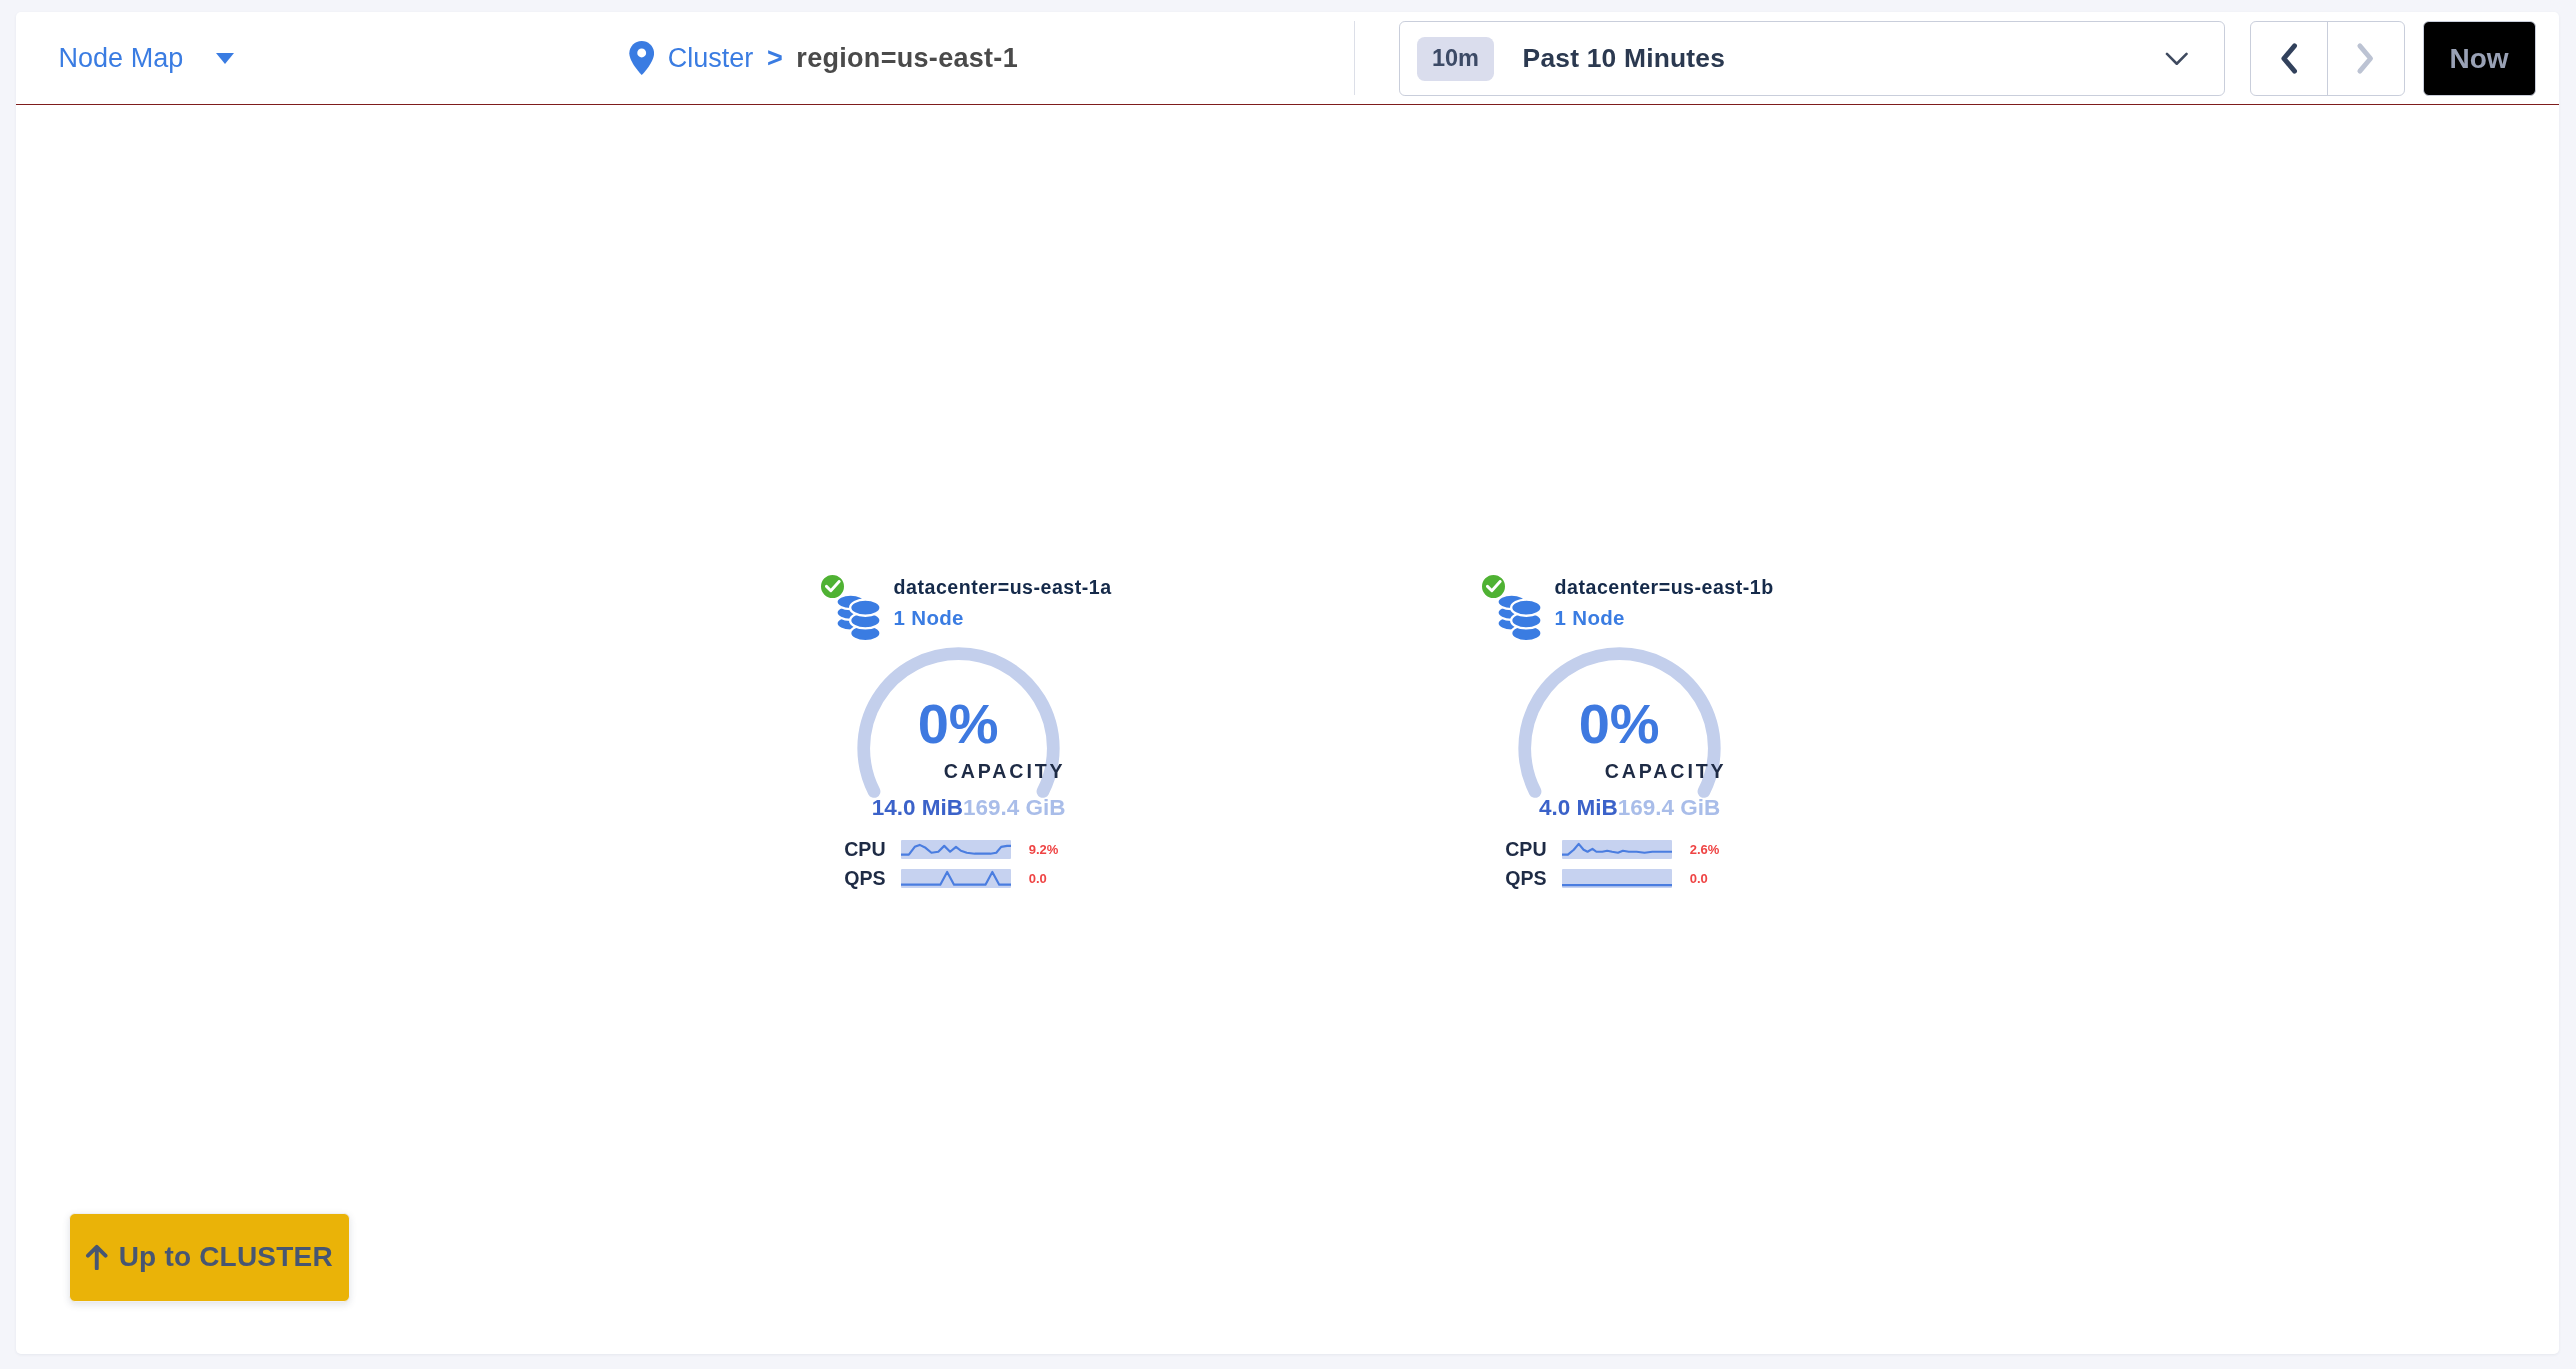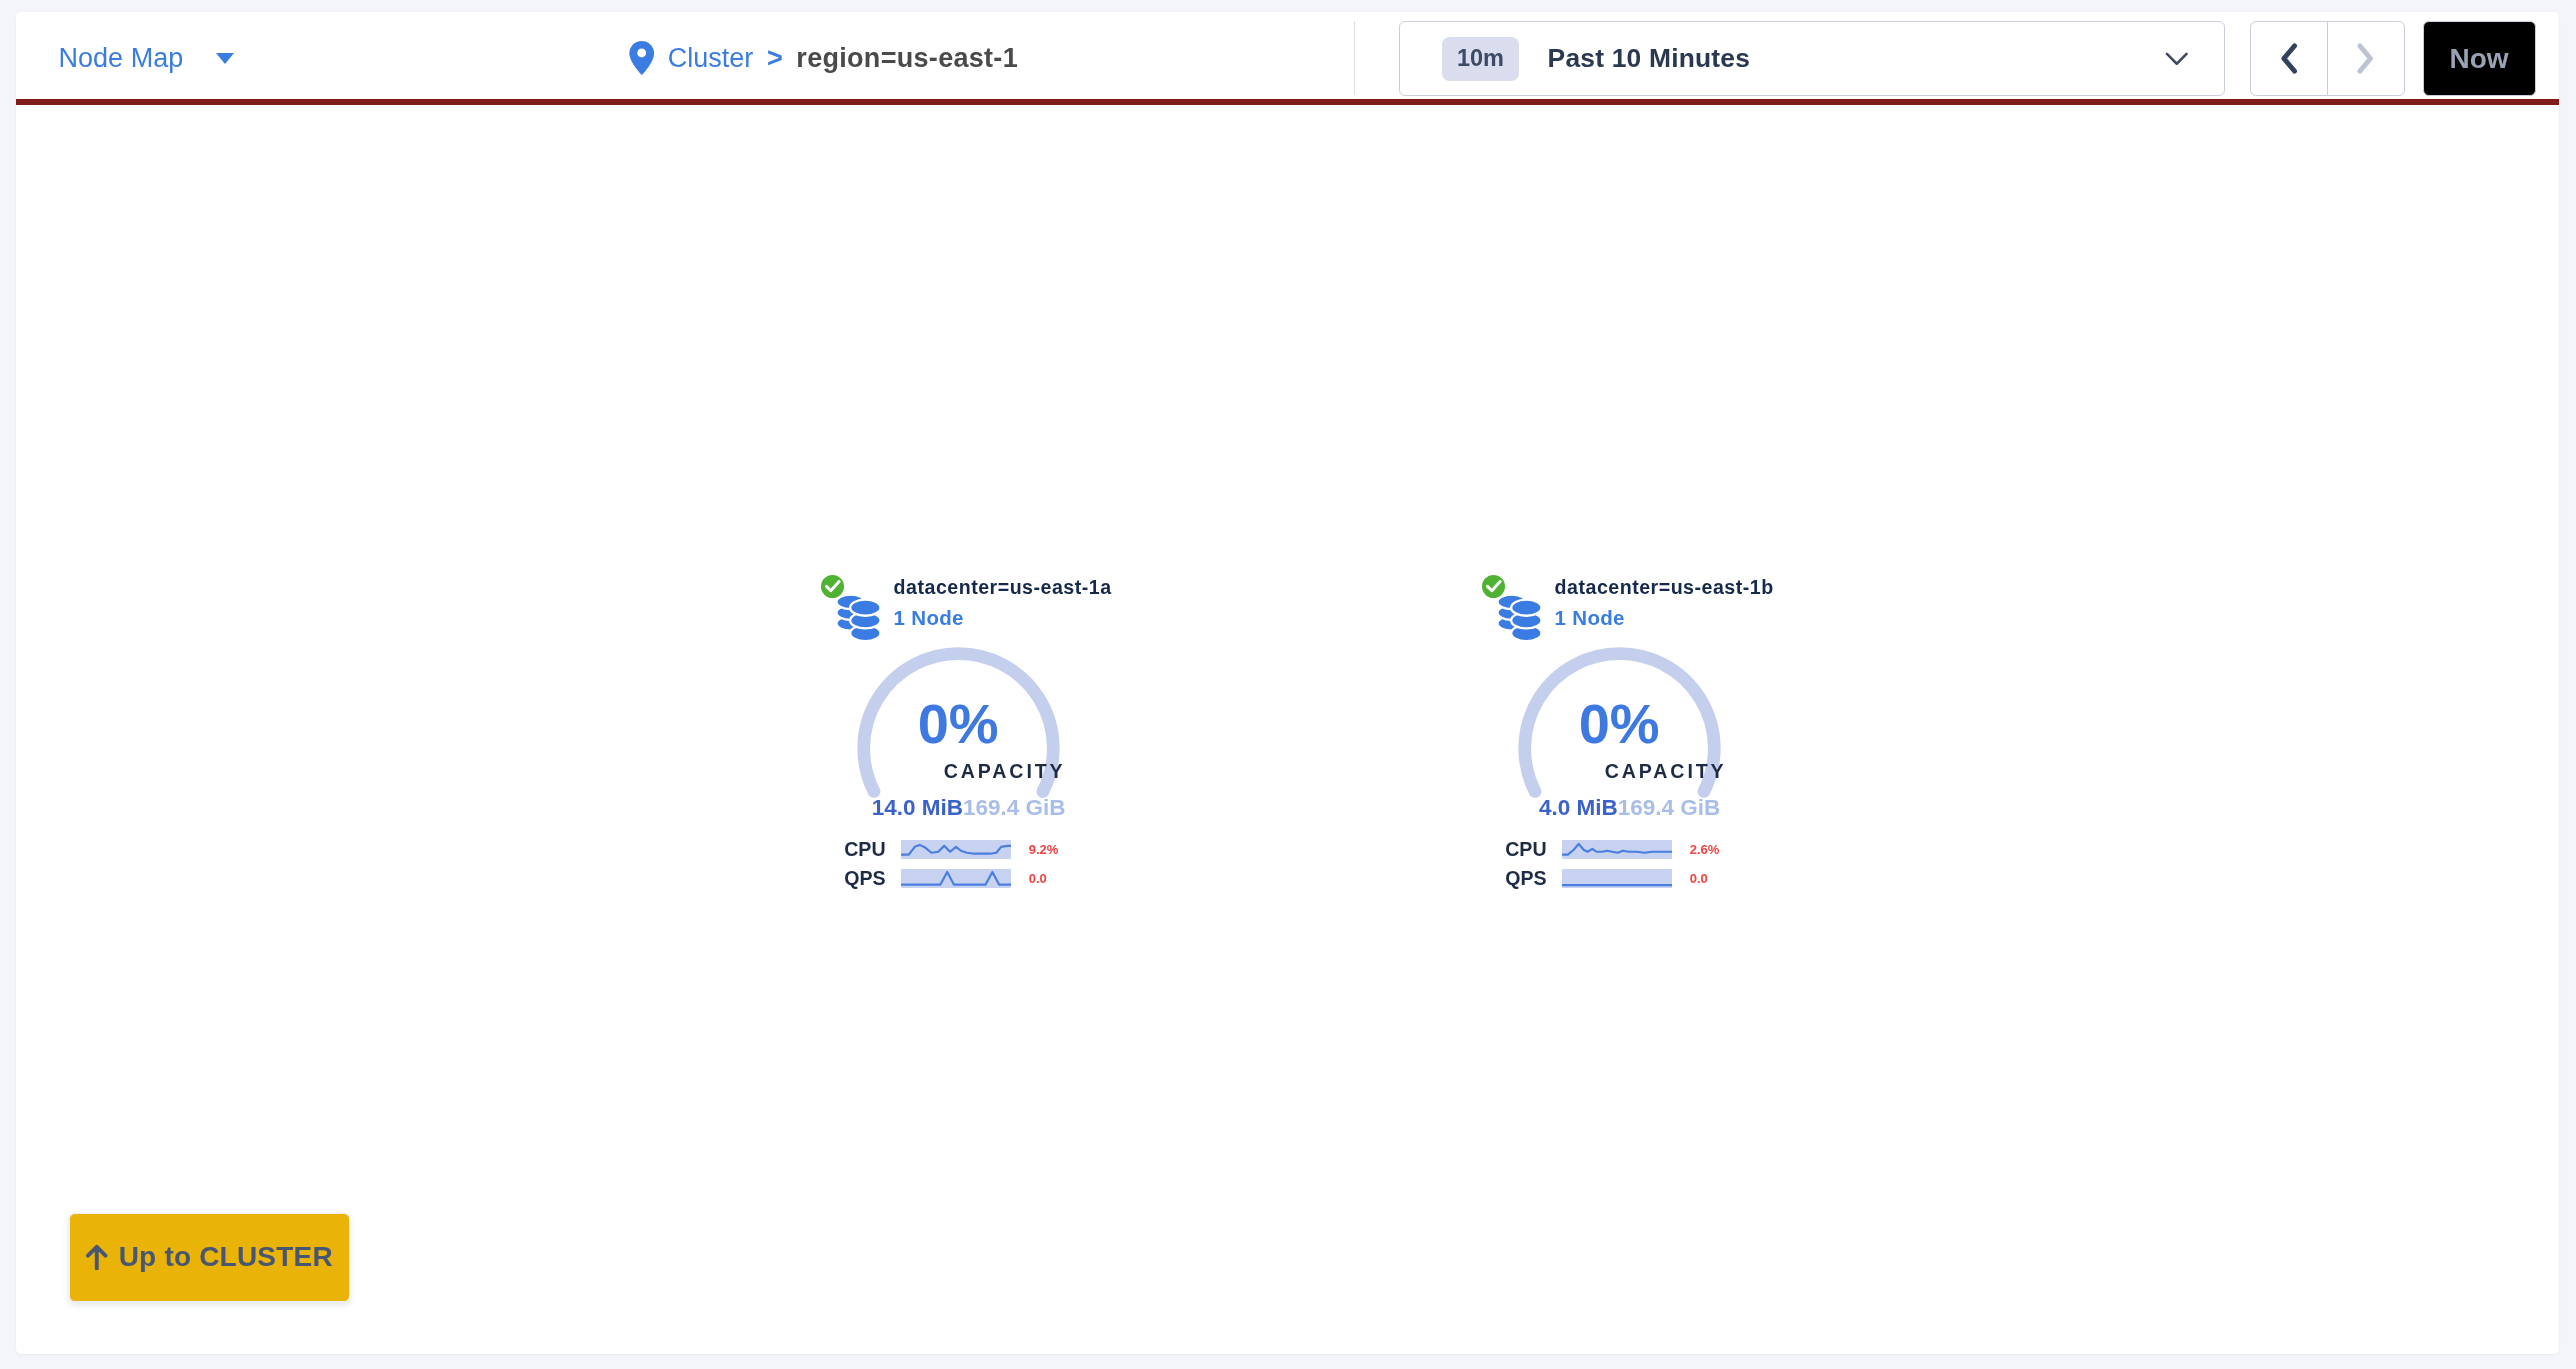--- a/index.html
+++ b/index.html
@@ -12,21 +12,21 @@
   }
   .app-panel {
     position: absolute; left: 15.6px; top: 11.7px;
     width: 2543px; height: 1342px;
     background: #ffffff; border-radius: 4.9px;
     box-shadow: 0 1px 2.9px rgba(40,50,80,0.07);
   }
   
   .topbar {
     position: relative; height: 93px;
-    border-bottom: 6px solid #7f1d1d;
+    border-bottom: 1px solid #7f1d1d;
   }
   .view-selector {
     position: absolute; left: 43px; top: 0; height: 93px;
     display: flex; align-items: center; gap: 33px; cursor: pointer;
   }
   .view-selector .label { font-size: 27px; color: #3a7ce2; font-weight: 400; }
   .caret-down {
     width: 0; height: 0;
     border-left: 9.8px solid transparent; border-right: 9.8px solid transparent;
     border-top: 11.7px solid #3a7ce2;
@@ -38,21 +38,21 @@
   .breadcrumb .root { color: #3a7ce2; font-size: 27px; cursor: pointer; }
   .breadcrumb .sep  { color: #3a7ce2; font-size: 27px; font-weight: 700; }
   .breadcrumb .current { color: #4a4a4a; font-size: 27px; font-weight: 700; letter-spacing: 0.3px; }
   .topbar-divider {
     position: absolute; left: 1338px; top: 9.8px; width: 1px; height: 74px;
     background: #dcdfe8;
   }
   .time-dropdown {
     position: absolute; left: 1383px; top: 9.8px; width: 826px; height: 75px;
     border: 1px solid #c9cedb; border-radius: 5.9px; background: #fff;
-    display: flex; align-items: center; cursor: pointer; padding-left: 25px;
+    display: flex; align-items: center; cursor: pointer;
   }
   .time-badge {
     margin-left: 17.6px; padding: 8.8px 14.7px;
     background: #dadded; border-radius: 7.8px;
     font-size: 23.5px; font-weight: 700; color: #3c4a66;
   }
   .time-label { margin-left: 29px; font-size: 26.4px; font-weight: 700; color: #2b3950; letter-spacing: 0.2px; }
   .time-chevron { position: absolute; right: 35px; top: 29px; }
   .nav-group {
     position: absolute; left: 2234px; top: 9.8px; width: 155px; height: 75px;

